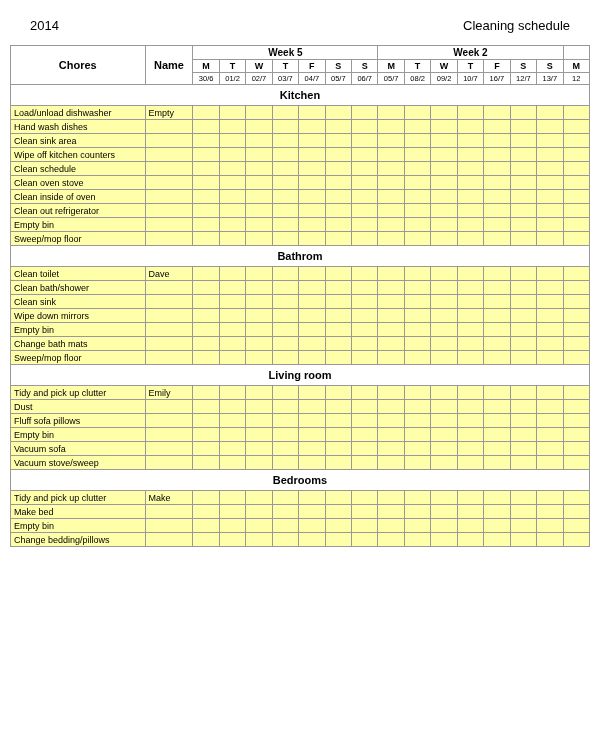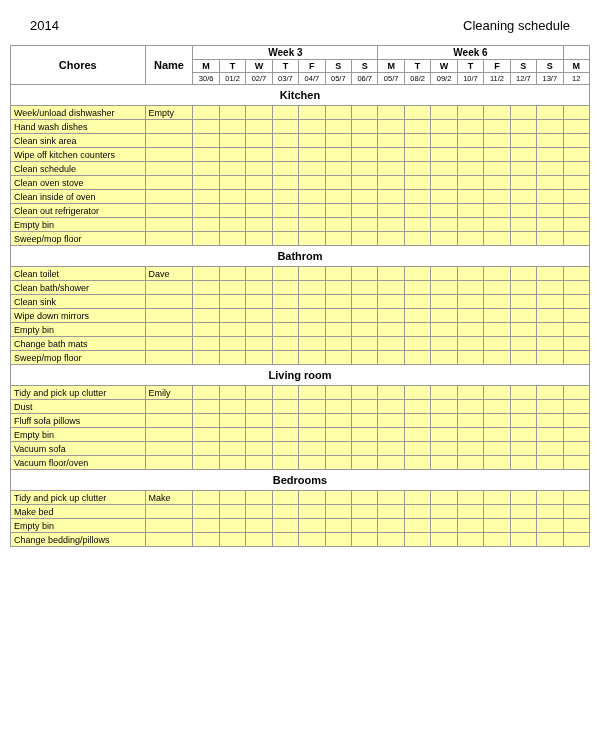--- a/index.html
+++ b/index.html
@@ -92,22 +92,22 @@
   <span>2014</span>
   <span>Cleaning schedule</span>
 </div>
 
 <table class="schedule-table">
   <thead>
 
     <tr>
       <td class="col-chores header-chores" rowspan="3">Chores</td>
       <td class="col-name header-name" rowspan="3">Name</td>
-      <td colspan="7" class="header-week">Week 3</td>
-      <td colspan="7" class="header-week">Week 6</td>
+      <td colspan="7" class="header-week">Week 5</td>
+      <td colspan="7" class="header-week">Week 2</td>
       <td class="col-day header-week"></td>
     </tr>
 
     <tr>
       <td class="col-day header-day-letter">M</td>
       <td class="col-day header-day-letter">T</td>
       <td class="col-day header-day-letter">W</td>
       <td class="col-day header-day-letter">T</td>
       <td class="col-day header-day-letter">F</td>
       <td class="col-day header-day-letter">S</td>
@@ -127,32 +127,32 @@
       <td class="col-day header-date">01/2</td>
       <td class="col-day header-date">02/7</td>
       <td class="col-day header-date">03/7</td>
       <td class="col-day header-date">04/7</td>
       <td class="col-day header-date">05/7</td>
       <td class="col-day header-date">06/7</td>
       <td class="col-day header-date">05/7</td>
       <td class="col-day header-date">08/2</td>
       <td class="col-day header-date">09/2</td>
       <td class="col-day header-date">10/7</td>
-      <td class="col-day header-date">11/2</td>
+      <td class="col-day header-date">16/7</td>
       <td class="col-day header-date">12/7</td>
       <td class="col-day header-date">13/7</td>
       <td class="col-day header-date">12</td>
     </tr>
   </thead>
   <tbody id="table-body">
   <tr class="section-header">
         <td colspan="17">Kitchen</td>
       </tr>
       <tr class="row-chore">
-        <td class="col-chores">Week/unload dishwasher</td>
+        <td class="col-chores">Load/unload dishwasher</td>
         <td class="col-name">Empty</td>
         <td class="col-day" style="background: rgb(255, 255, 170);"></td>
         <td class="col-day" style="background: rgb(255, 255, 170);"></td>
         <td class="col-day" style="background: rgb(255, 255, 170);"></td>
         <td class="col-day" style="background: rgb(255, 255, 170);"></td>
         <td class="col-day" style="background: rgb(255, 255, 170);"></td>
         <td class="col-day" style="background: rgb(255, 255, 170);"></td>
         <td class="col-day" style="background: rgb(255, 255, 170);"></td>
         <td class="col-day" style="background: rgb(255, 255, 170);"></td>
         <td class="col-day" style="background: rgb(255, 255, 170);"></td>
@@ -562,21 +562,21 @@
         <td class="col-day" style="background: rgb(255, 255, 170);"></td>
         <td class="col-day" style="background: rgb(255, 255, 170);"></td>
         <td class="col-day" style="background: rgb(255, 255, 170);"></td>
         <td class="col-day" style="background: rgb(255, 255, 170);"></td>
         <td class="col-day" style="background: rgb(255, 255, 170);"></td>
         <td class="col-day" style="background: rgb(255, 255, 170);"></td>
         <td class="col-day" style="background: rgb(255, 255, 170);"></td>
         <td class="col-day" style="background: rgb(255, 255, 170);"></td>
       </tr>
       <tr class="row-chore">
-        <td class="col-chores">Vacuum floor/oven</td>
+        <td class="col-chores">Vacuum stove/sweep</td>
         <td class="col-name"></td>
         <td class="col-day" style="background: rgb(255, 255, 170);"></td>
         <td class="col-day" style="background: rgb(255, 255, 170);"></td>
         <td class="col-day" style="background: rgb(255, 255, 170);"></td>
         <td class="col-day" style="background: rgb(255, 255, 170);"></td>
         <td class="col-day" style="background: rgb(255, 255, 170);"></td>
         <td class="col-day" style="background: rgb(255, 255, 170);"></td>
         <td class="col-day" style="background: rgb(255, 255, 170);"></td>
         <td class="col-day" style="background: rgb(255, 255, 170);"></td>
         <td class="col-day" style="background: rgb(255, 255, 170);"></td>

